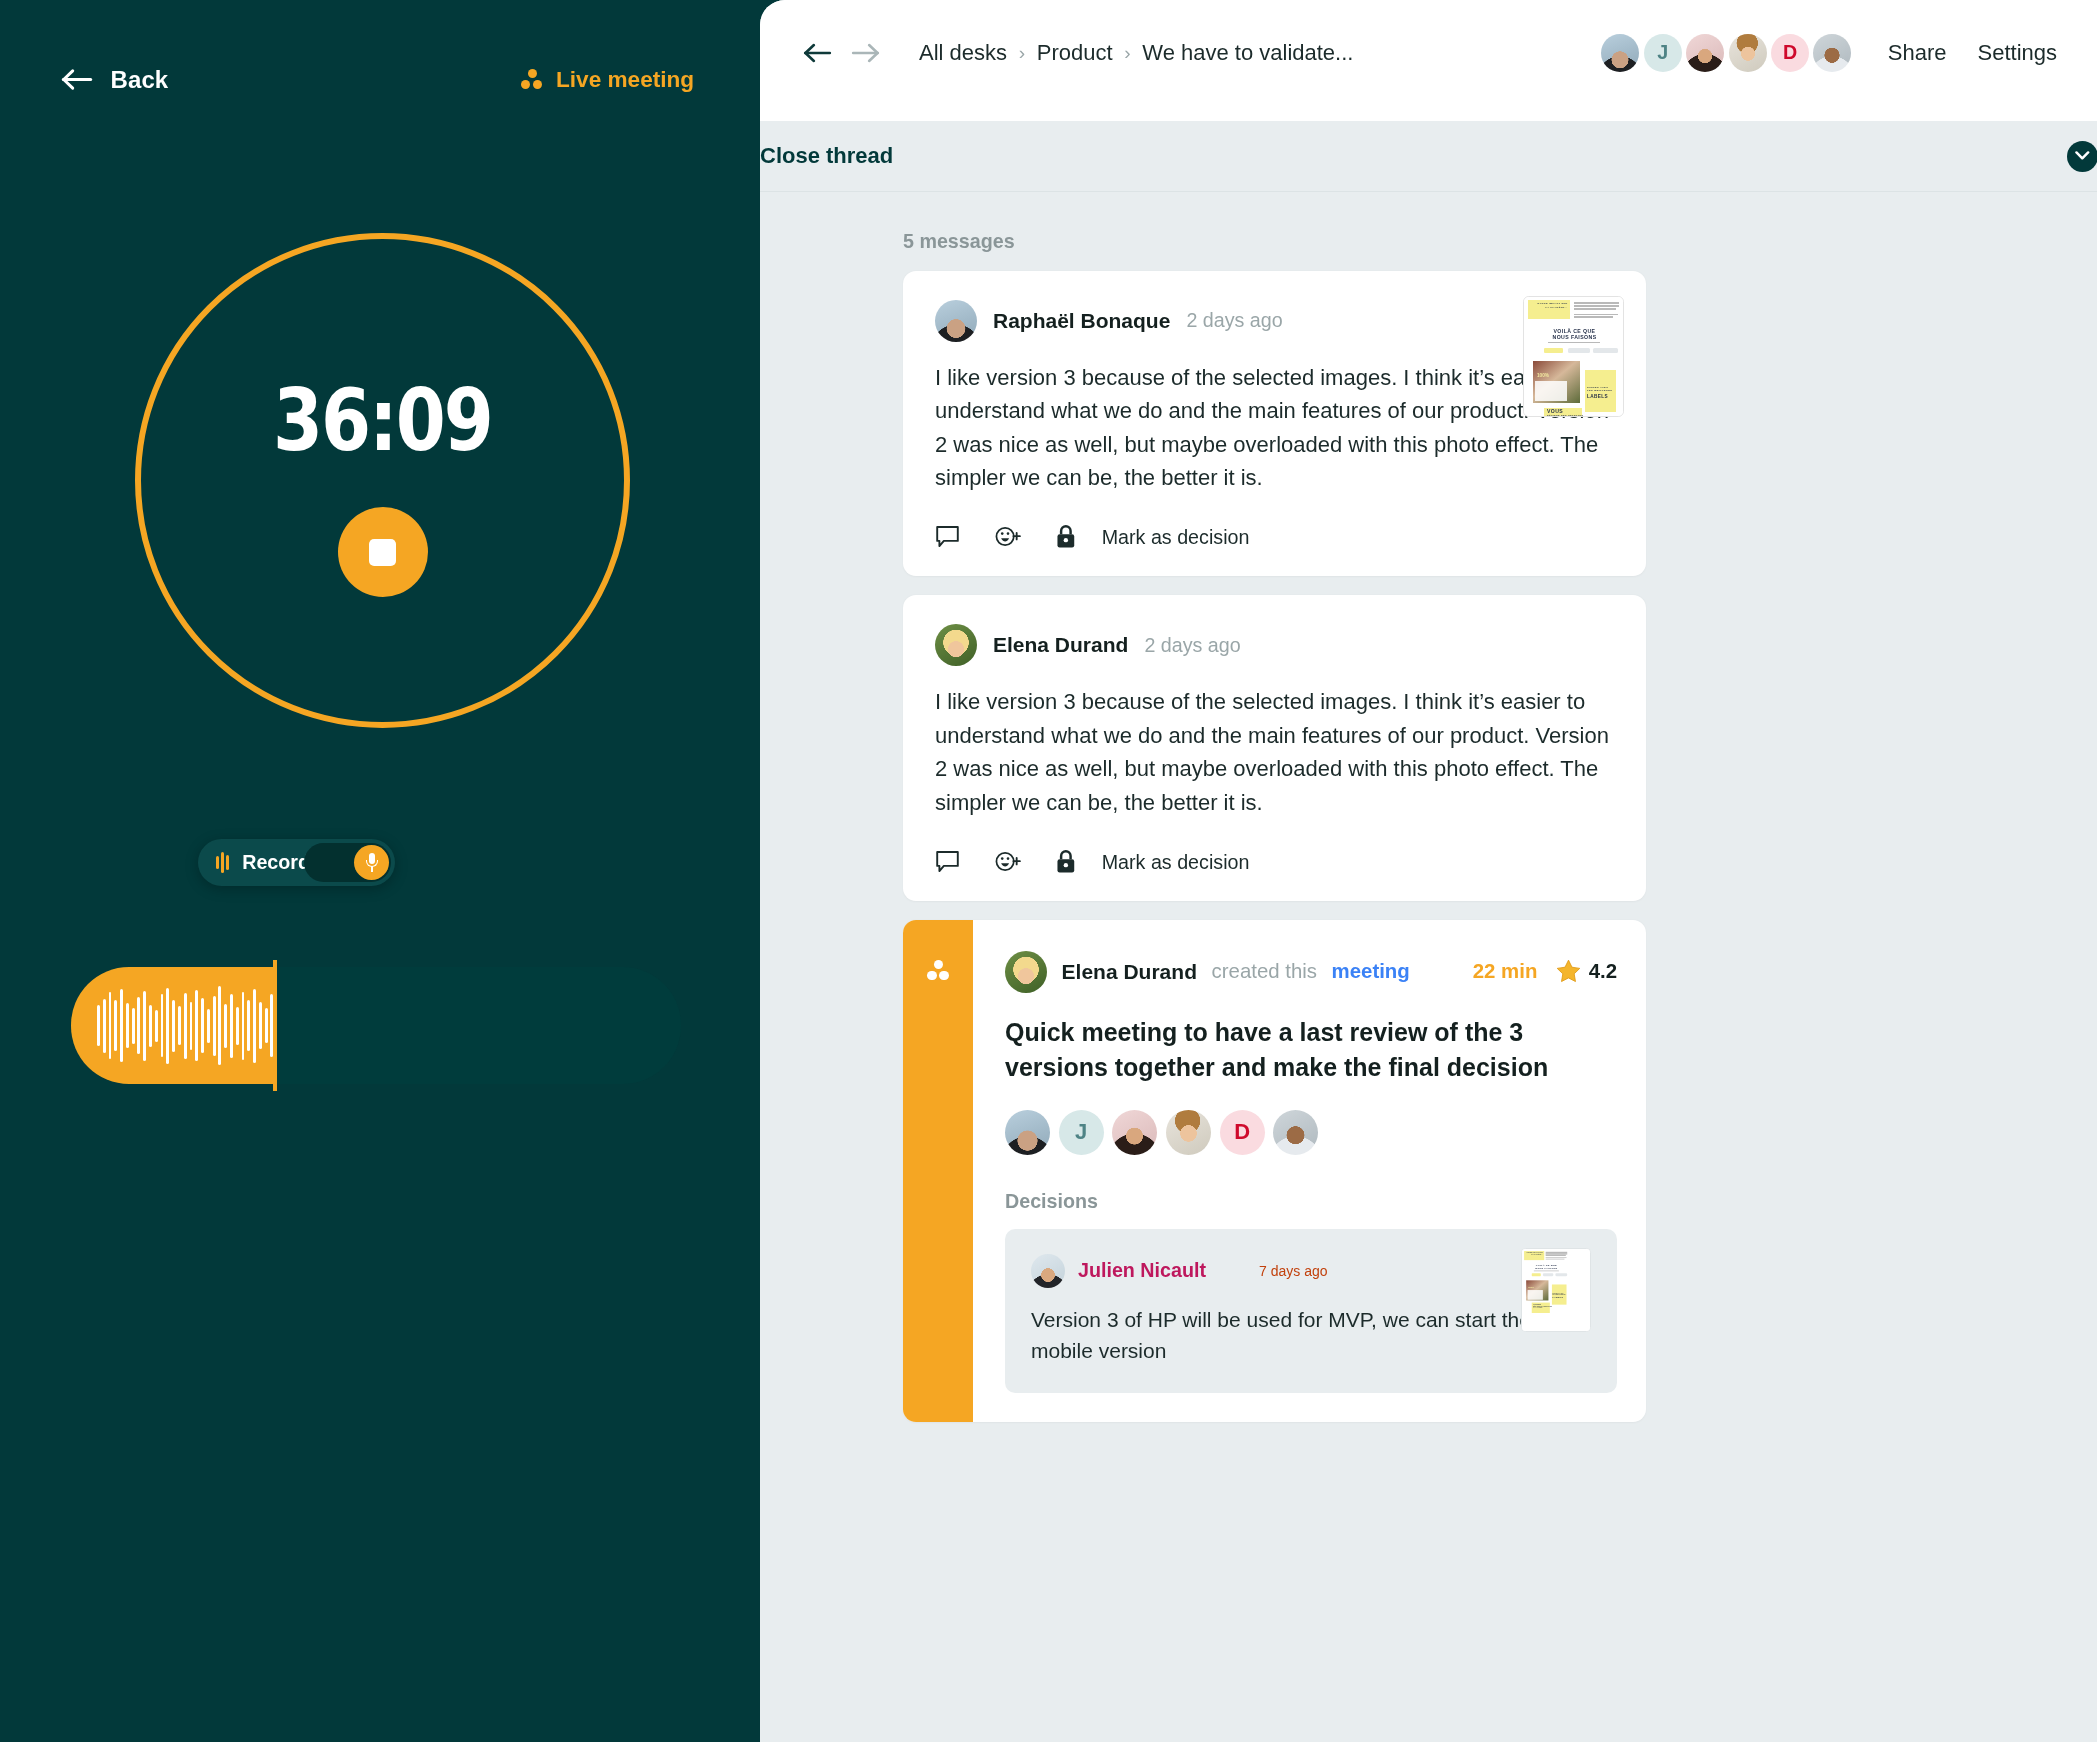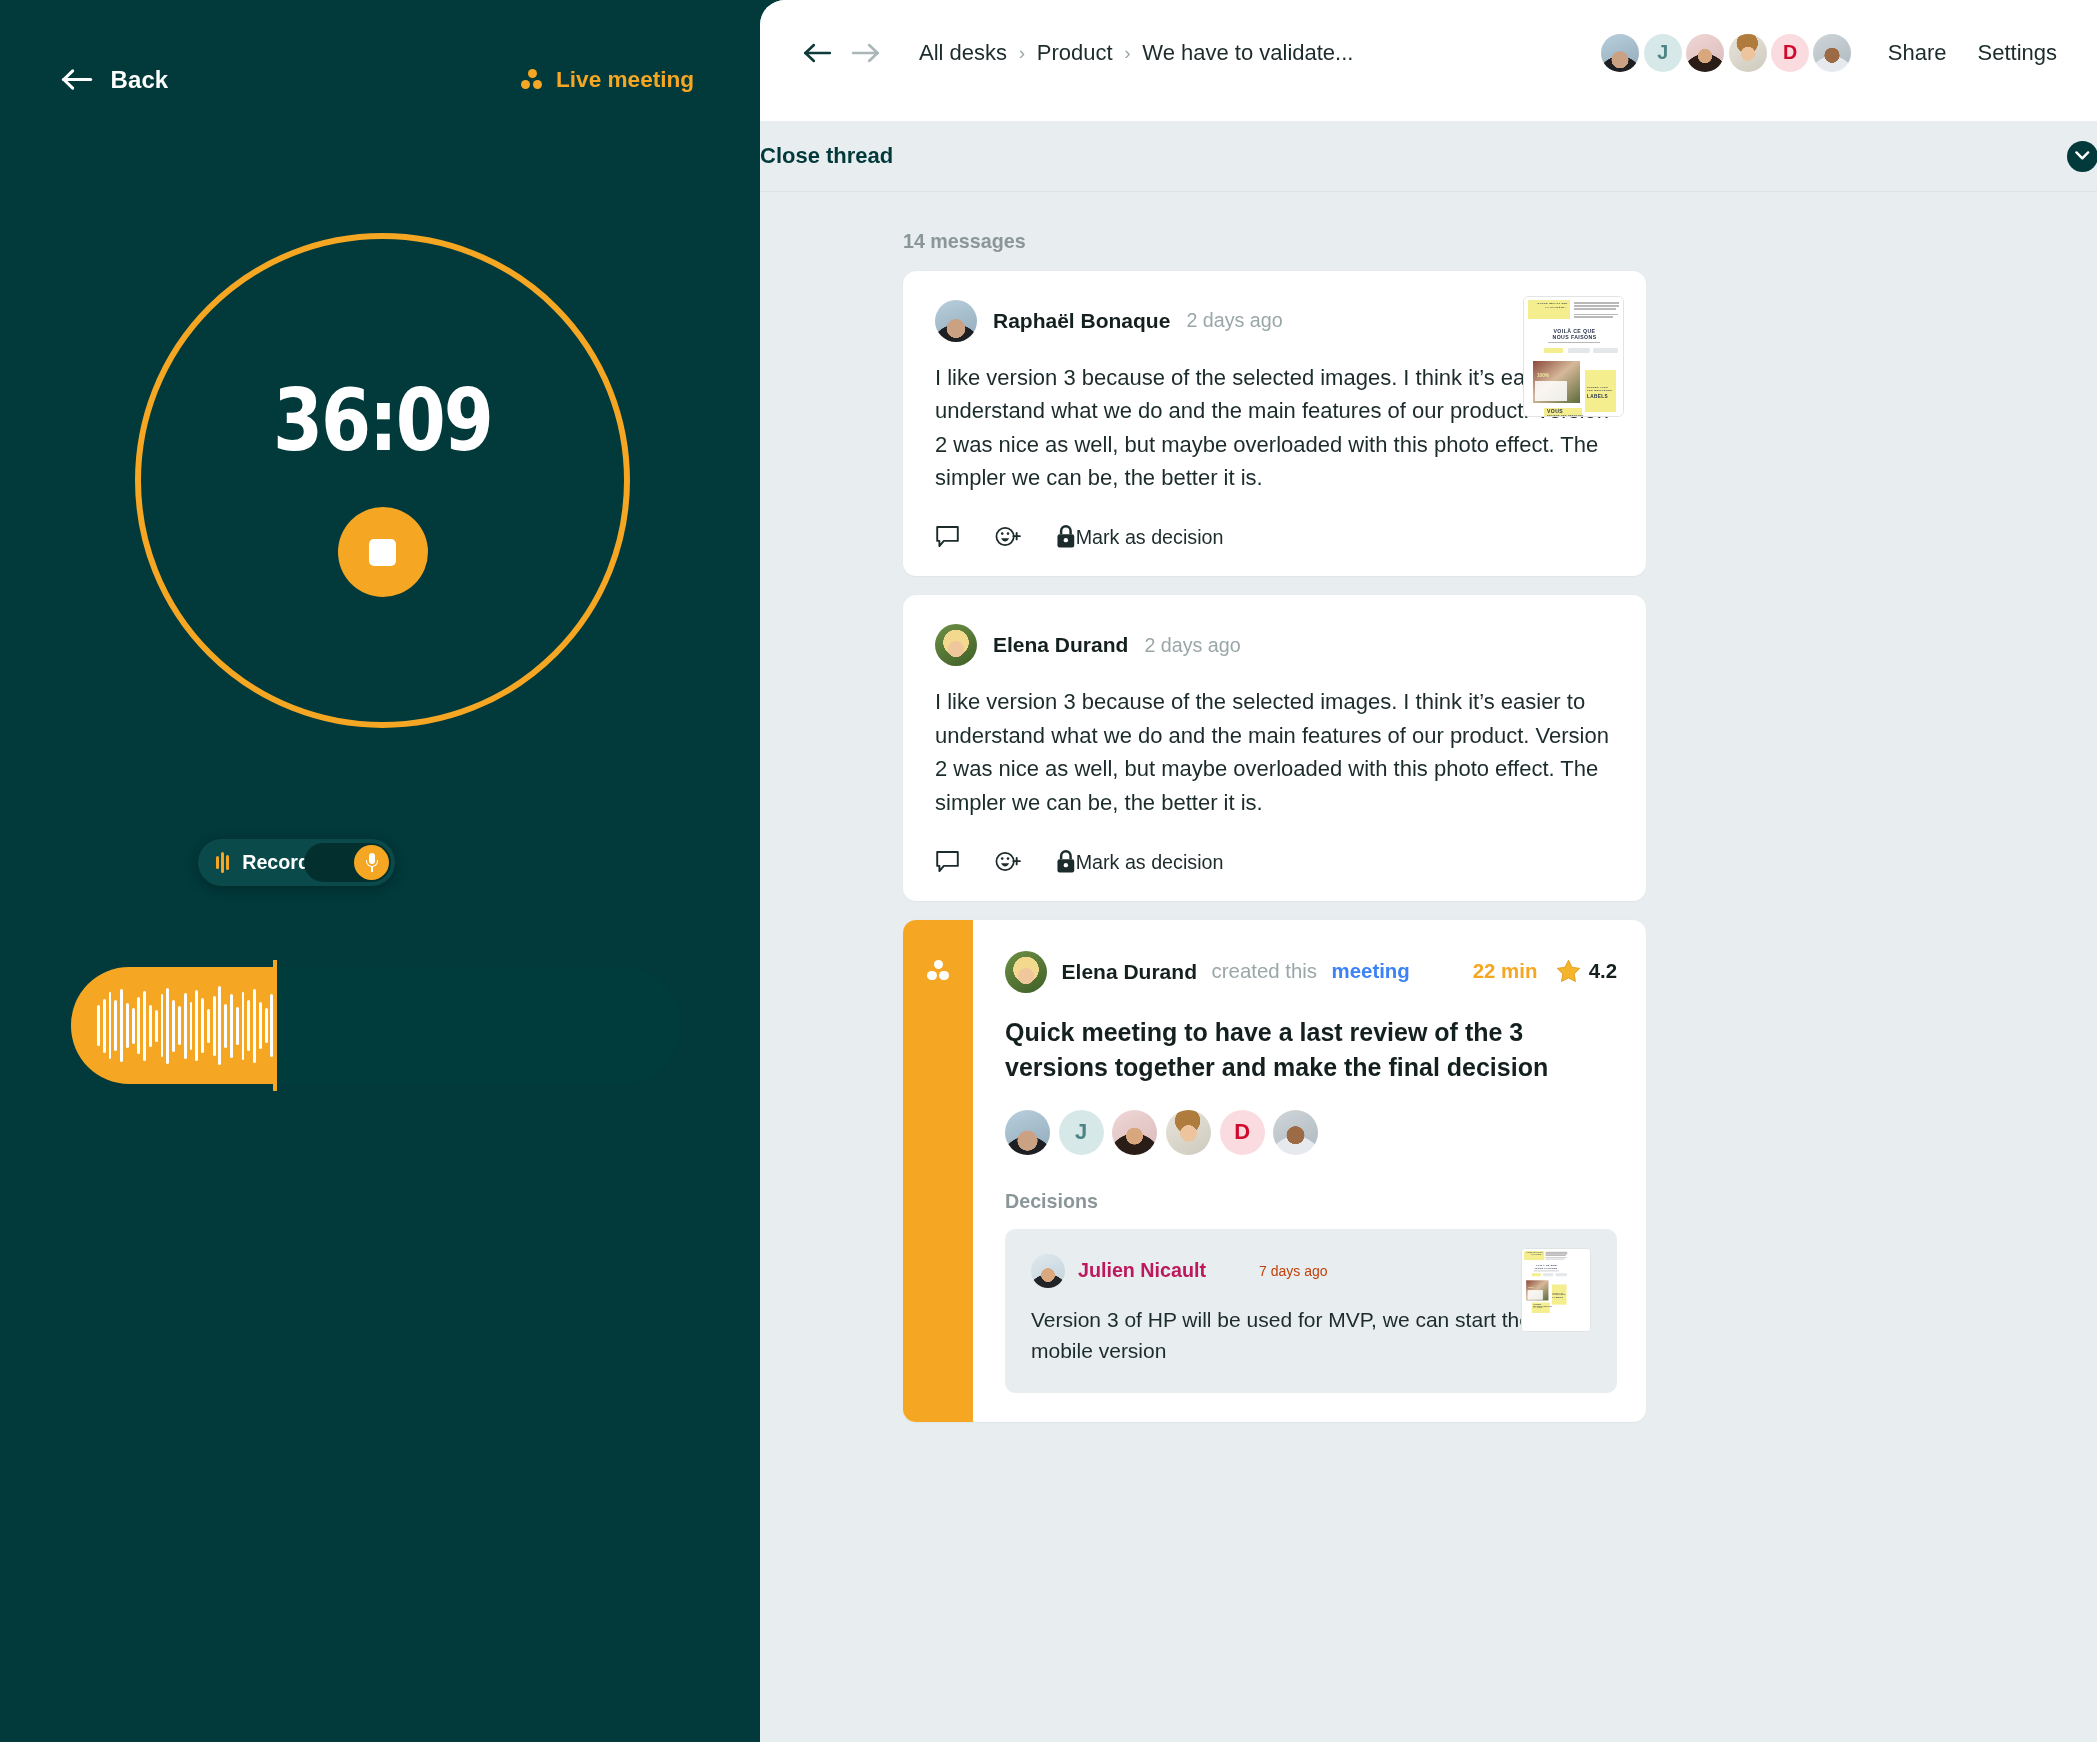--- a/index.html
+++ b/index.html
@@ -171,21 +171,21 @@
   .card-head { display: flex; align-items: center; gap: 16px; }
   .card-head .av { width: 42px; height: 42px; }
   .author { font-size: 21px; font-weight: bold; color: #14201f; }
   .timeago { font-size: 19.7px; color: #9aa6a8; }
   .msg-body {
     margin-top: 19px;
     font-size: 22px; line-height: 1.53; color: #1c2b2b;
     max-width: 794px;
   }
   .card-actions { display: flex; align-items: center; gap: 35px; margin-top: 29px; }
-  .act { display: flex; align-items: center; gap: 0; cursor: pointer; }
+  .act { display: flex; align-items: center; gap: 26px; cursor: pointer; }
   .act-label { font-size: 19.7px; color: #1c2b2b; }
   .thumb {
     position: absolute; right: 22px; top: 25px;
     width: 101px; height: 121px; border-radius: 5.8px;
     border: 0.7px solid #e3e3e3; background: #ffffff; overflow: hidden;
   }
 
   
   .meeting-card {
     background: #ffffff; border-radius: 13px; overflow: hidden;
@@ -406,21 +406,21 @@
       <span class="chev-circle">
         <svg width="14.6" height="9.5" viewBox="0 0 20 13" fill="none">
           <path d="M2 2L10 10L18 2" stroke="#ffffff" stroke-width="3.4" stroke-linecap="round" stroke-linejoin="round"></path>
         </svg>
       </span>
     </div>
 
     <div class="thread-body">
       <div style="width:743px; margin:0 0 0 143px;">
         <div style="padding:38px 0 17.5px 0;">
-          <span class="msg-count-text">14 messages</span>
+          <span class="msg-count-text">5 messages</span>
         </div>
         <div id="messages">
             <div class="card">
               <div class="card-head">
                 <div class="av f-raphael" title="Raphaël Bonaque"></div>
                 <span class="author">Raphaël Bonaque</span>
                 <span class="timeago">2 days ago</span>
               </div>
               <div class="msg-body" style="max-width: 736px;">I like version 3 because of the selected images. I think it’s easier to understand what we do and the main features of our product. Version 2 was nice as well, but maybe overloaded with this photo effect.  The simpler we can be, the better it is.</div>
               <div class="card-actions">

